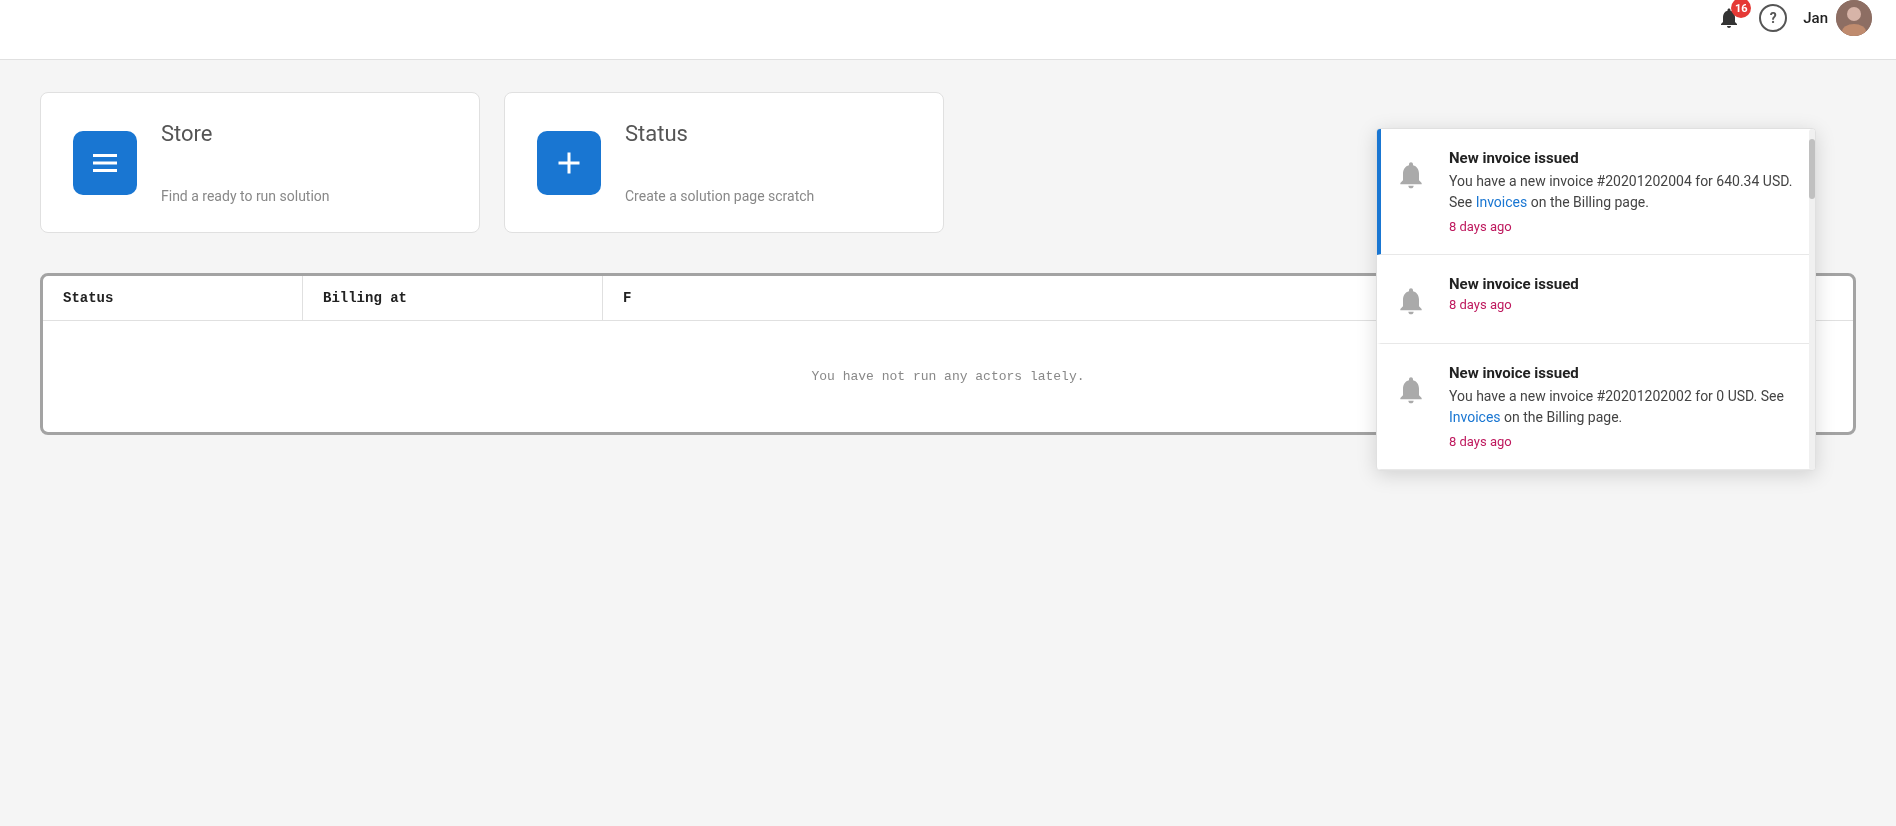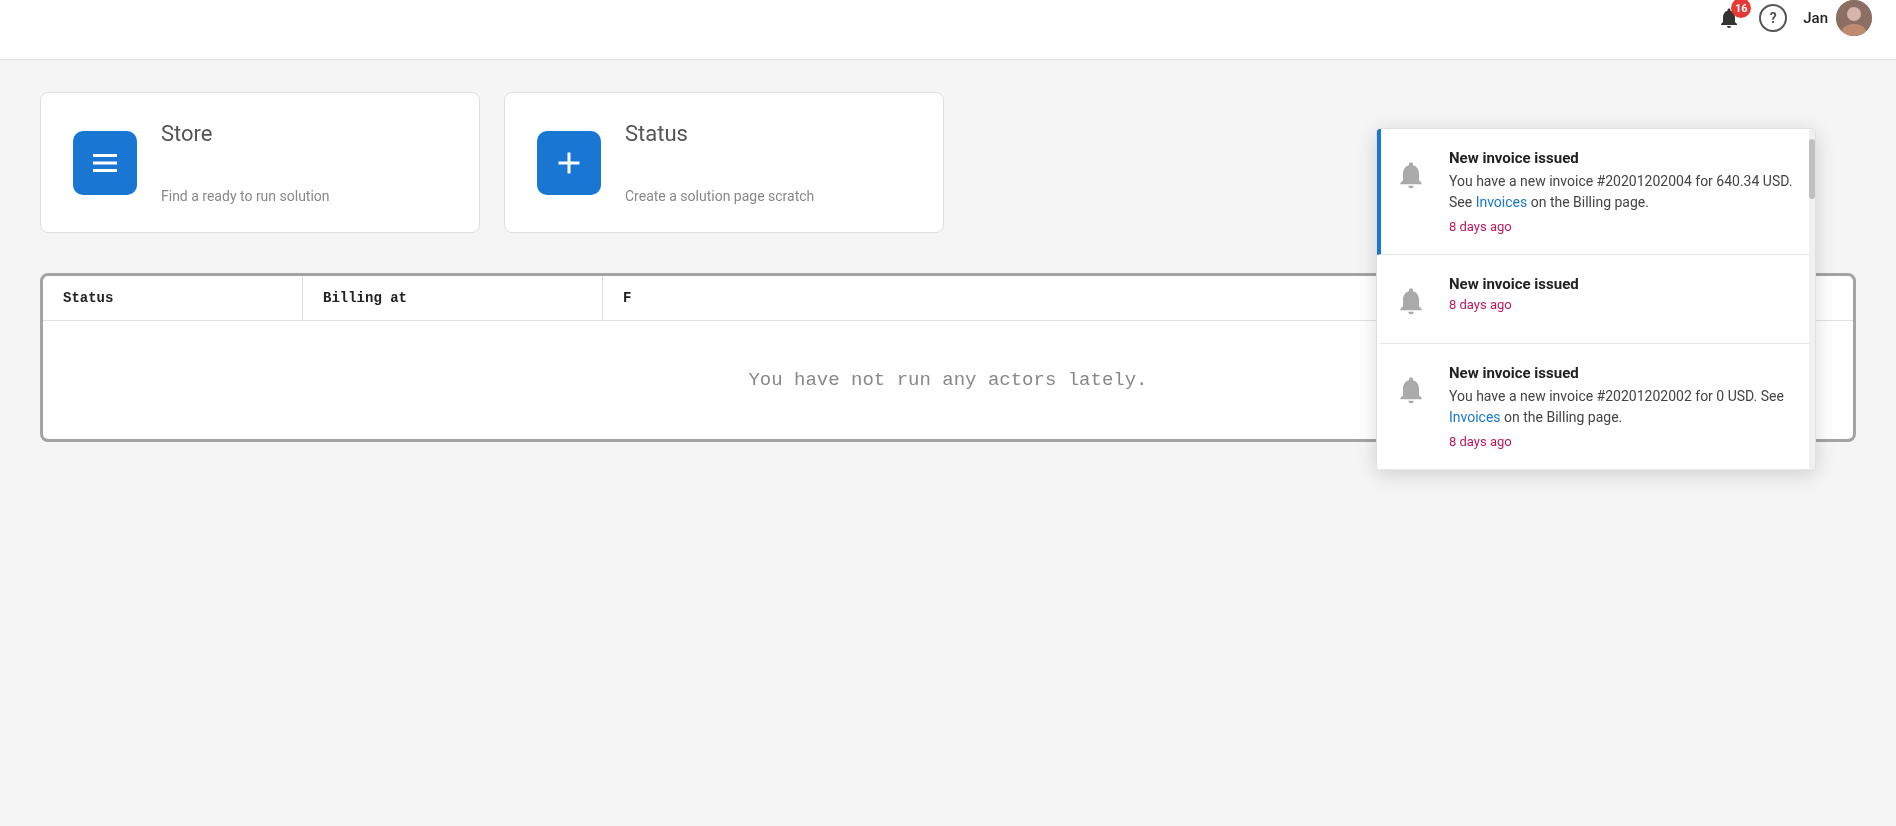--- a/index.html
+++ b/index.html
@@ -161,21 +161,21 @@
       border-right: 1px solid #e0e0e0;
     }
     .th:last-child { border-right: none; }
     .th-status { width: 260px; }
     .th-started { width: 300px; }
     .th-finished { flex: 1; }
 
     .table-empty {
       padding: 48px;
       text-align: center;
-      font-size: 19px;
+      font-size: 13px;
       color: #888;
     }
 
     
     .notification-dropdown {
       position: absolute;
       top: 68px;
       right: 80px;
       width: 440px;
       background: #fff;

